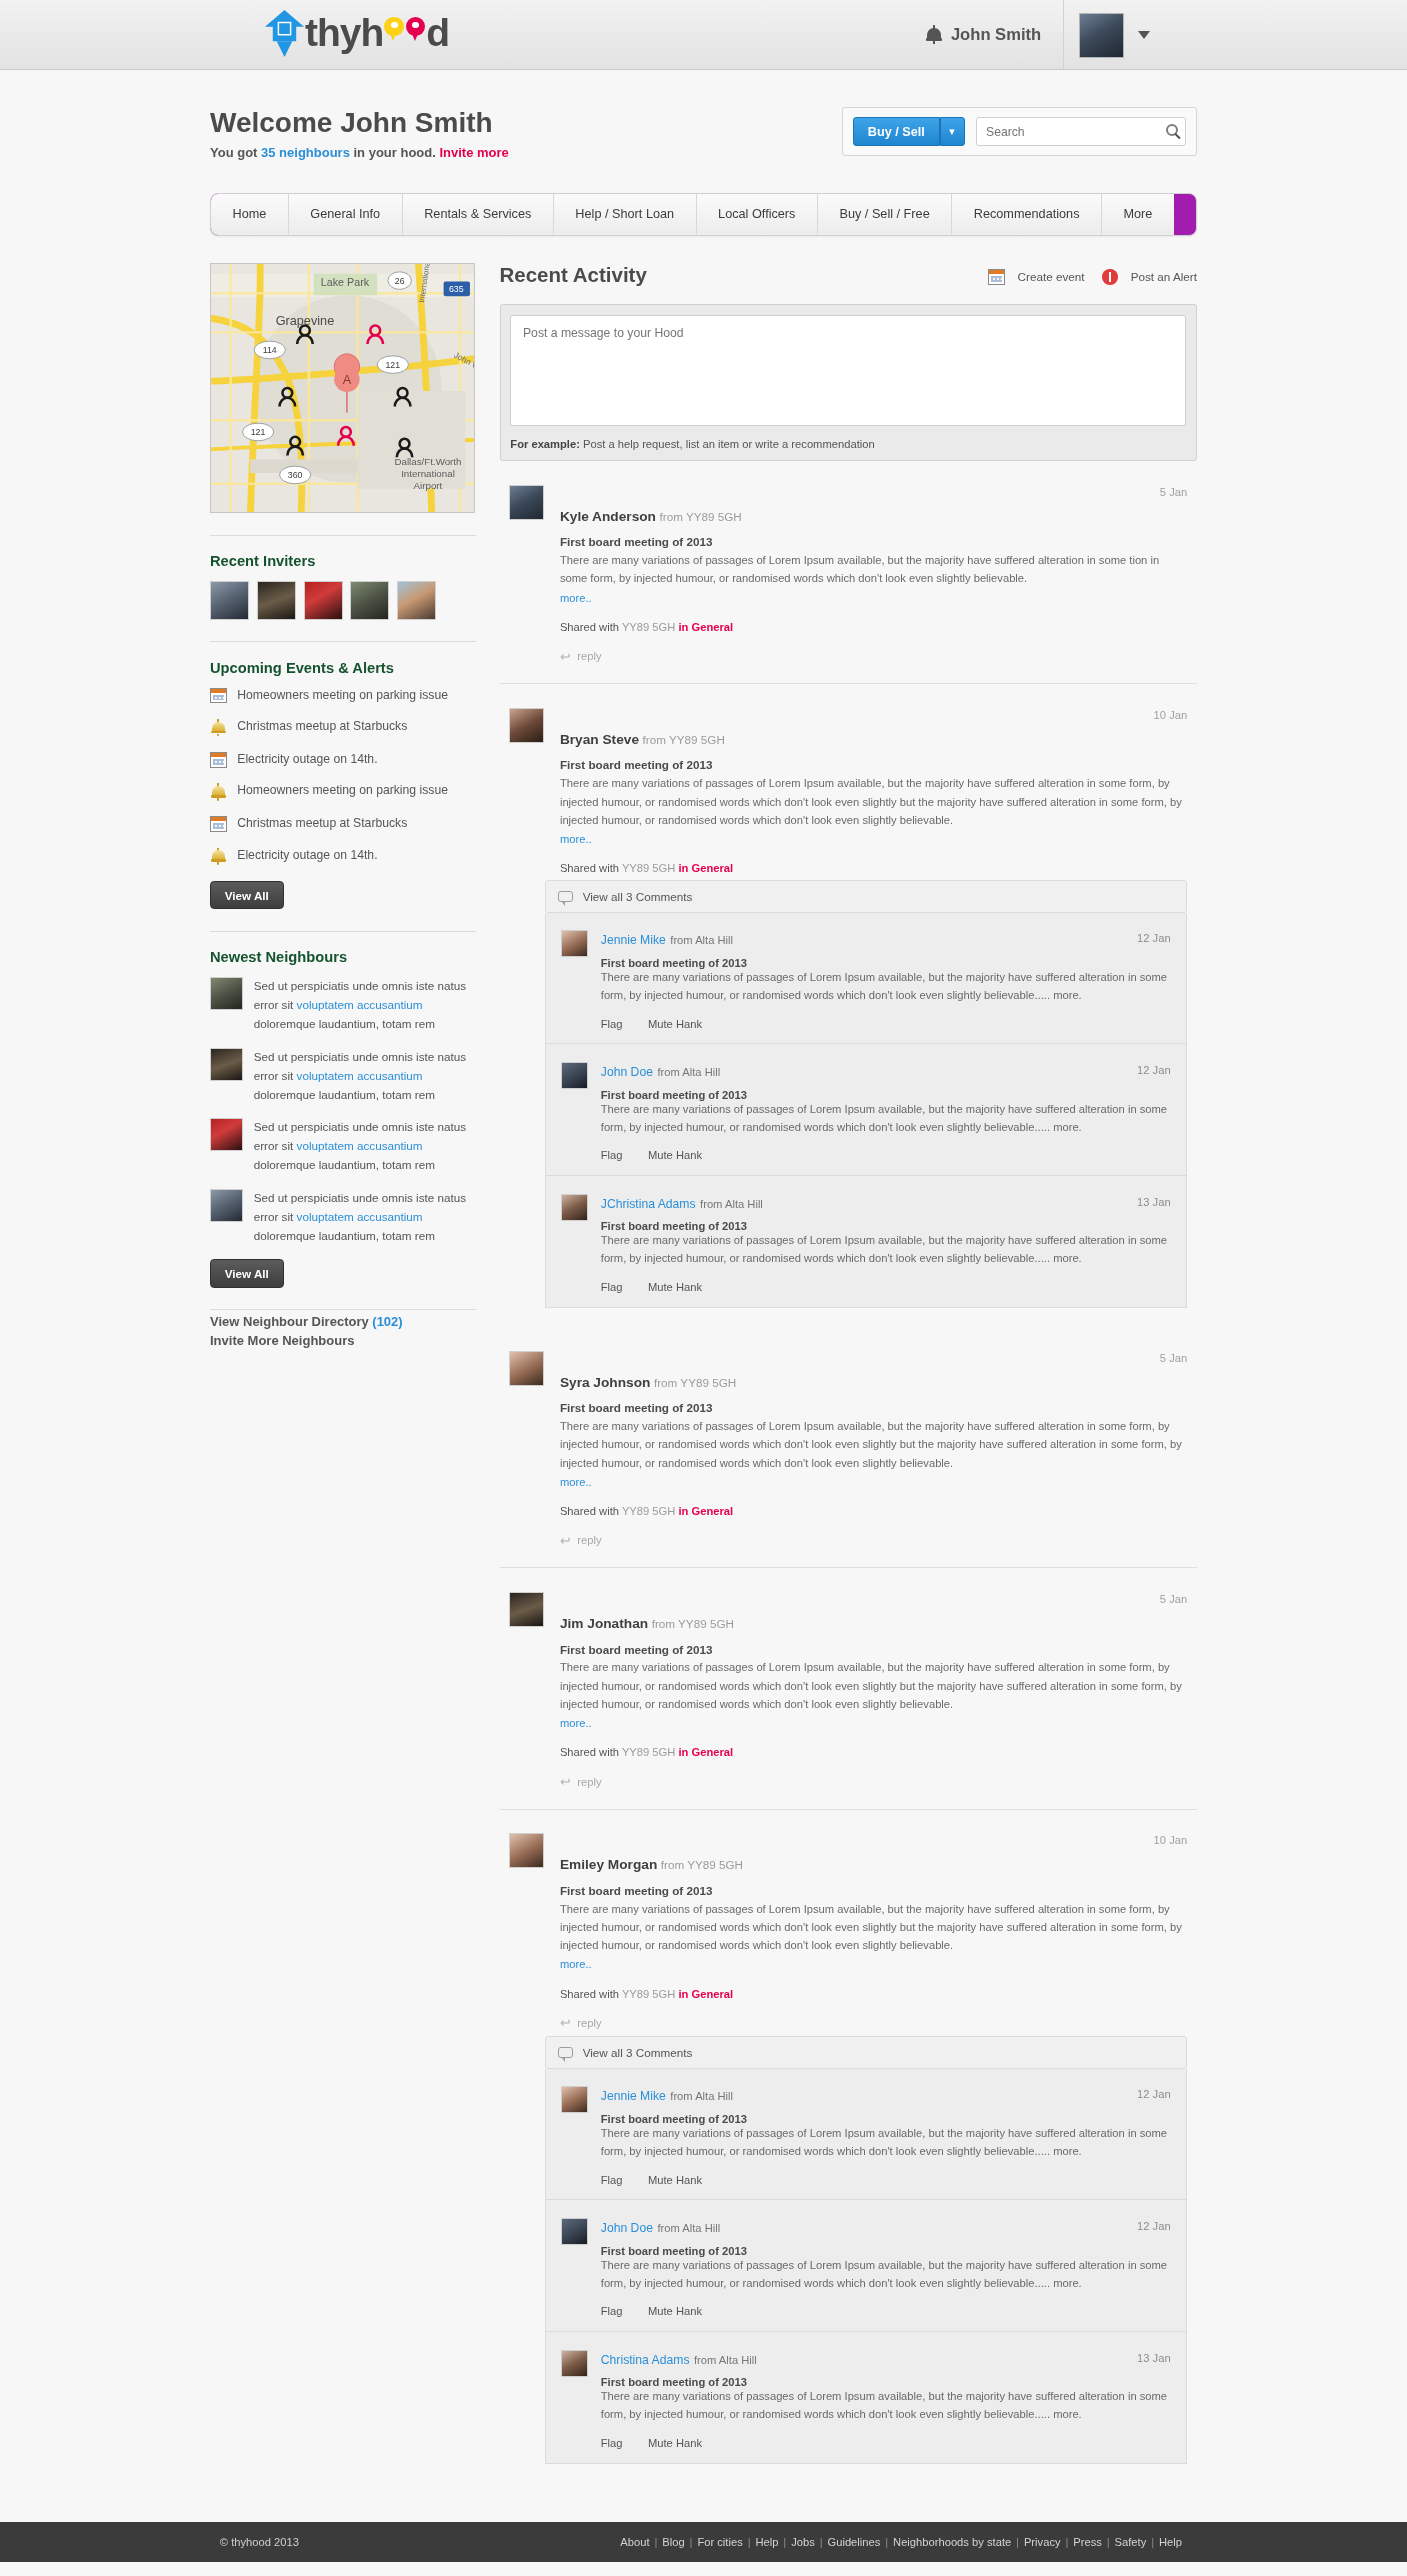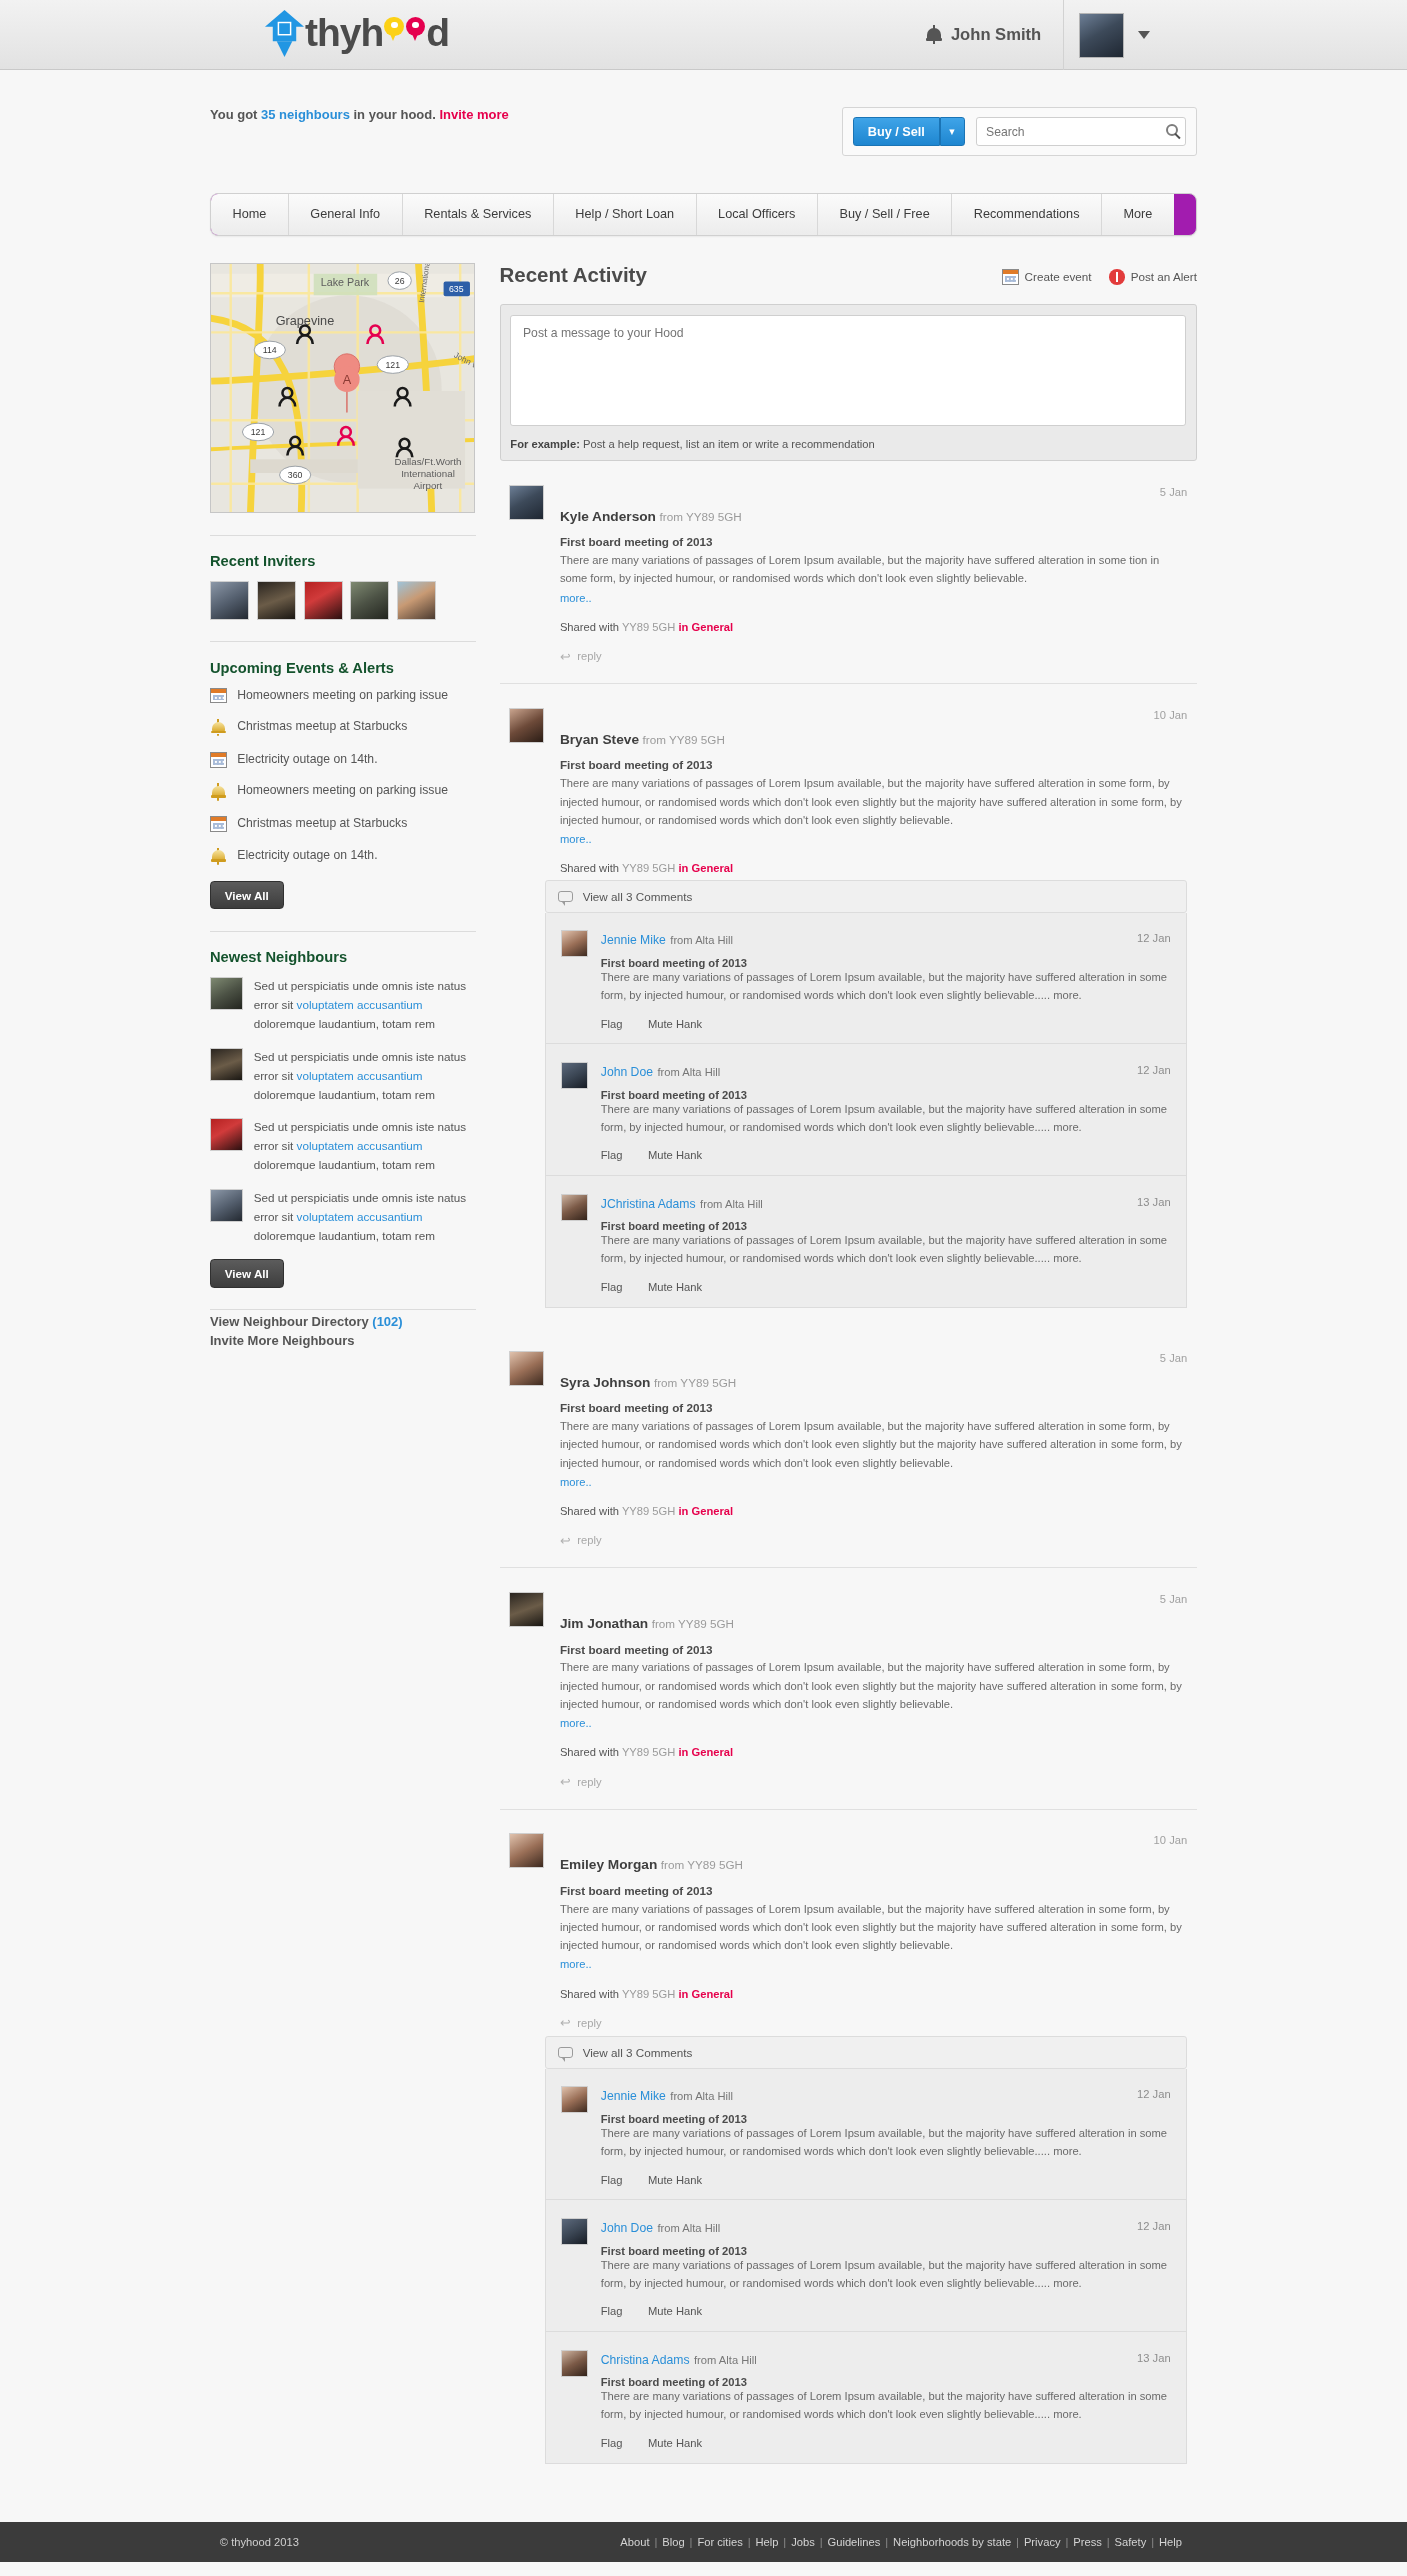--- a/index.html
+++ b/index.html
@@ -98,21 +98,21 @@
   .nb-txt { font-size:11.7px; line-height:1.62; color:#555; }
   .nb-txt .lnk { color:#2a8fd8; }
 
   .dir-link { font-size:13px; font-weight:bold; color:#555; margin-top:3.9px; }
   .dir-link .cnt { color:#2a8fd8; }
 
   
   .ra-head { position:relative; height:31px; }
   .ra-title { font-size:20.5px; font-weight:bold; color:#4b4b4b; margin:0; }
   .ra-actions { position:absolute; right:0; top:5.9px; display:flex; align-items:center; gap:17.6px; font-size:11.7px; color:#555; }
-  .ra-act { display:flex; align-items:center; gap:6px; cursor:pointer; }
+  .ra-act { display:flex; align-items:center; gap:13px; cursor:pointer; }
   .ico-alert { width:15.6px; height:15.6px; border-radius:50%; background:#e23b3b; position:relative; flex:none; }
   .ico-alert:after { content:""; position:absolute; left:6.8px; top:2.9px; width:2px; height:9.8px; background:#fff; }
 
   .composer { border:1px solid #cfcfcf; background:#eaeaea; border-radius:2.9px; padding:9.8px; margin-top:9.8px; }
   .composer textarea { width:100%; height:111px; border:1px solid #cfcfcf; border-radius:2.9px; resize:none; padding:10.7px 11.7px;
       font-size:12.2px; color:#777; font-family:"Liberation Sans", sans-serif; background:#fff; }
   .composer-hint { font-size:11.2px; color:#555; margin-top:8.8px; }
   .composer-hint b { color:#444; }
 
   .post { border-bottom:1px solid #e0e0e0; padding:23.5px 9.8px 19.5px 9.8px; display:flex; }
@@ -209,20 +209,21 @@
       <span class="acct-sep"></span>
       <span class="acct-av ph1"></span>
       <span class="caret-down"></span>
     </div>
   </div>
 </div>
 
 <div class="page">
 
   <div class="welcome-row">
+    <h1 class="welcome-title">Welcome John Smith</h1>
     <div class="welcome-sub">
       <span>You got </span><a class="num" href="#">35 neighbours</a><span> in your hood. </span><a class="inv" href="#">Invite more</a>
     </div>
 
     <div class="searchbox">
       <button class="btn-buysell">Buy / Sell</button>
       <button class="btn-buysell-ar">▾</button>
       <span class="search-wrap">
         <input class="search-inp" placeholder="Search" style="">
         <span class="mag"></span>

